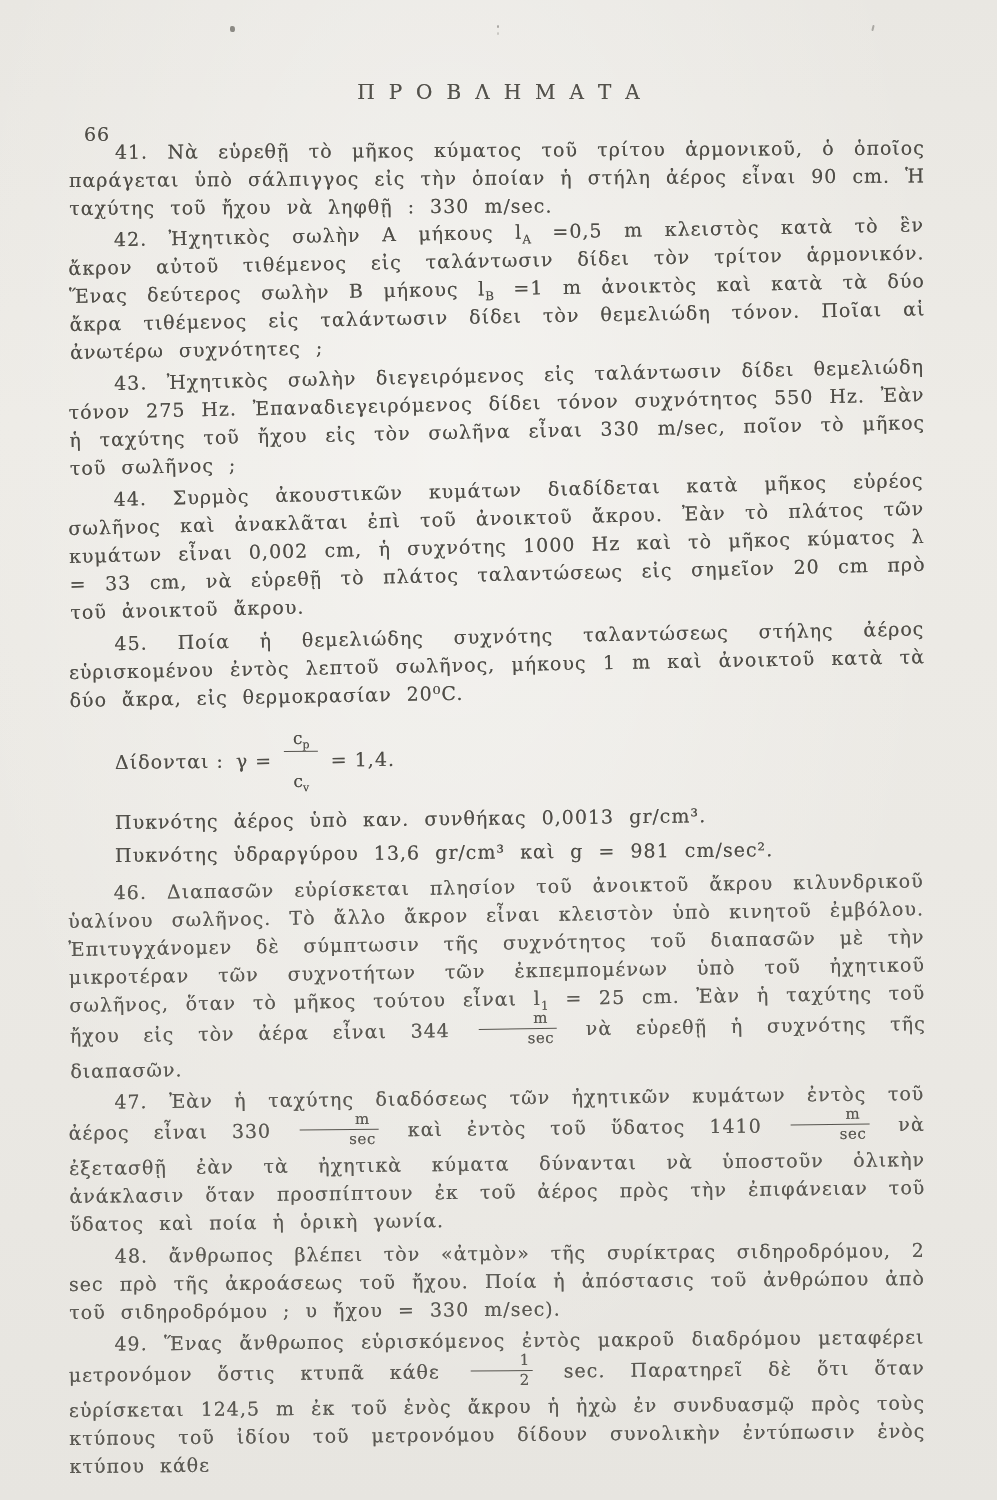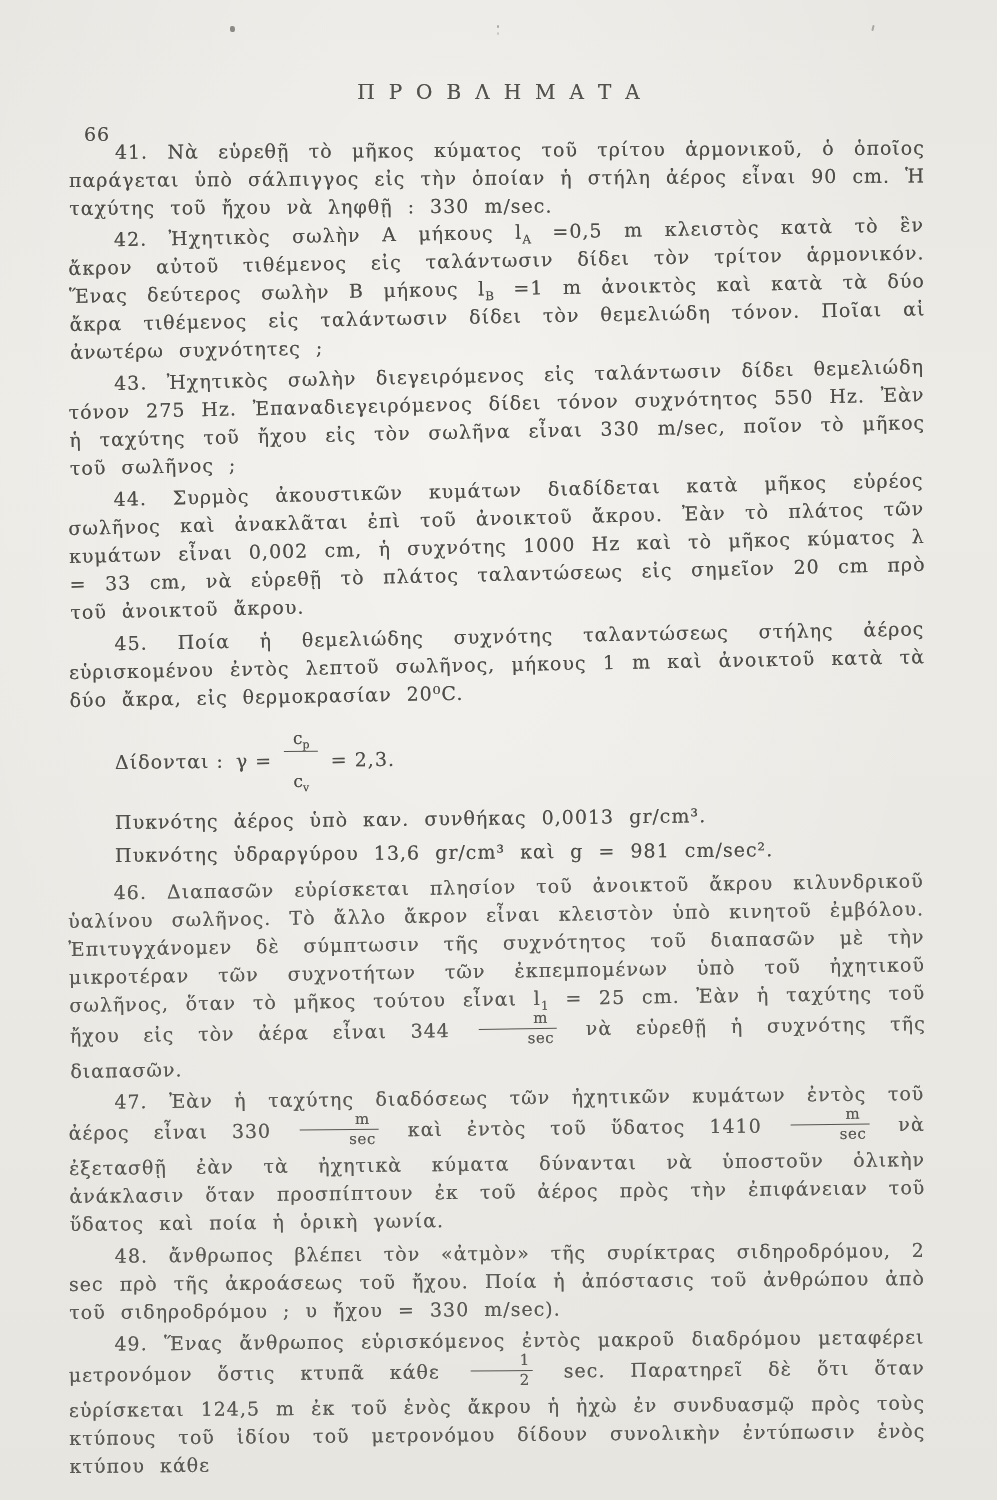--- a/index.html
+++ b/index.html
@@ -90,21 +90,21 @@
 
     <p class="para rE">45. Ποία ἡ θεμελιώδης συχνότης ταλαντώσεως στήλης ἀέρος εὑρισκομένου ἐντὸς λεπτοῦ σωλῆνος, μήκους 1 m καὶ ἀνοικτοῦ κατὰ τὰ δύο ἄκρα, εἰς θερμοκρασίαν 20⁰C.</p>
 
     <div class="given-row rF">
       <span>Δίδονται :</span>
       <span>γ =</span>
       <span class="bigfrac">
         <span class="fnum"><span>c</span><sub>p</sub></span>
         <span class="fden"><span>c</span><sub>v</sub></span>
       </span>
-      <span>= 2,3.</span>
+      <span>= 1,4.</span>
     </div>
 
     <p class="para hang rF">Πυκνότης ἀέρος ὑπὸ καν. συνθήκας 0,0013 gr/cm³.</p>
     <p class="para hang rF2" style="margin-bottom:10px;">Πυκνότης ὑδραργύρου 13,6 gr/cm³ καὶ g = 981 cm/sec².</p>
 
     <p class="para rG faint"><span>46. Διαπασῶν εὑρίσκεται πλησίον τοῦ ἀνοικτοῦ ἄκρου κιλυνδρικοῦ ὑαλίνου σωλῆνος. Τὸ ἄλλο ἄκρον εἶναι κλειστὸν ὑπὸ κινητοῦ ἐμβόλου. Ἐπιτυγχάνομεν δὲ σύμπτωσιν τῆς συχνότητος τοῦ διαπασῶν μὲ τὴν μικροτέραν τῶν συχνοτήτων τῶν ἐκπεμπομένων ὑπὸ τοῦ ἠχητικοῦ σωλῆνος, ὅταν τὸ μῆκος τούτου εἶναι l</span><sub>1</sub><span> = 25 cm. Ἐὰν ἡ ταχύτης τοῦ ἤχου εἰς τὸν ἀέρα εἶναι 344 </span><span class="ifrac">
           <span class="inum">m</span>
           <span class="iden">sec</span>
         </span><span> νὰ εὑρεθῇ ἡ συχνότης τῆς διαπασῶν.</span></p>
 

